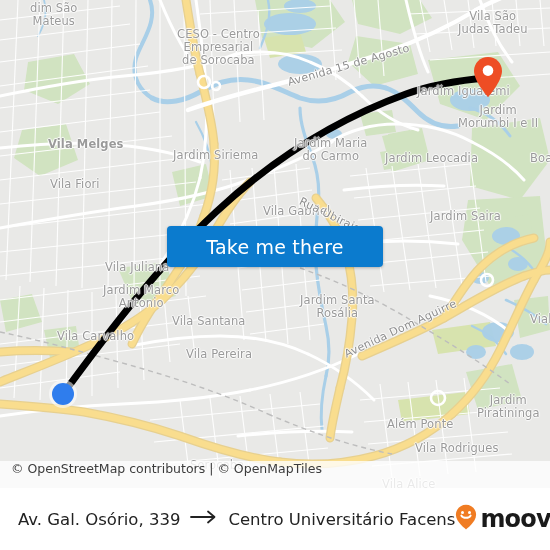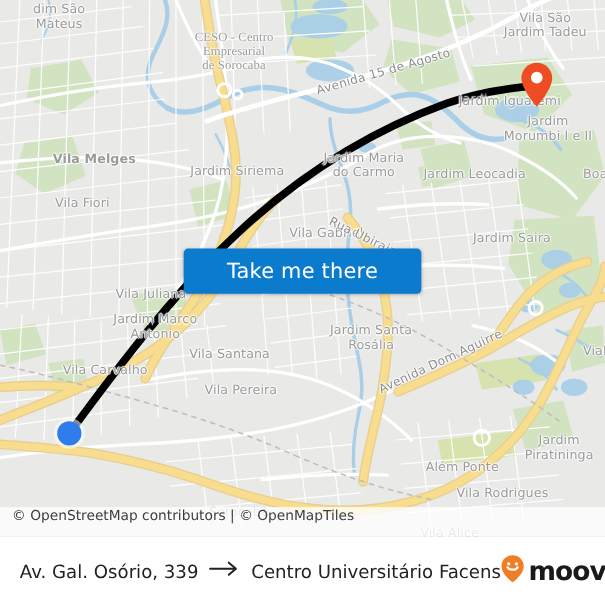--- a/index.html
+++ b/index.html
@@ -382,25 +382,25 @@
         </g>
 
         <path d="M63,394 C110,330 160,264 216,212 C274,158 340,118 406,94
                  C434,84 462,80 487,78" fill="none" stroke="#000000" stroke-width="7" stroke-linecap="round" stroke-linejoin="round"></path>
       </g>
     </svg>
 
     <div id="label-layer">
         <div class="lbl" style="left: 30px; top: 2px;">dim São
 Mateus</div>
-        <div class="lbl" style="left: 177px; top: 28px; font-family: Liberation Serif, serif;">CESO - Centro
+        <div class="lbl" style="left: 177px; top: 28px;">CESO - Centro
 Empresarial
 de Sorocaba</div>
         <div class="lbl" style="left: 458px; top: 10px;">Vila São
-Jardim Tadeu</div>
+Judas Tadeu</div>
         <div class="lbl road" style="left: 288px; top: 76px; transform: rotate(-16deg); transform-origin: left center;">Avenida 15 de Agosto</div>
         <div class="lbl" style="left: 417px; top: 85px;">Jardim Iguatemi</div>
         <div class="lbl" style="left: 48px; top: 138px; font-weight: bold;">Vila Melges</div>
         <div class="lbl" style="left: 173px; top: 149px;">Jardim Siriema</div>
         <div class="lbl" style="left: 294px; top: 137px;">Jardim Maria
 do Carmo</div>
         <div class="lbl" style="left: 458px; top: 104px;">Jardim
 Morumbi I e II</div>
         <div class="lbl" style="left: 385px; top: 152px; text-align: right;">Jardim Leocadia</div>
         <div class="lbl" style="left: 530px; top: 152px;">Boa</div>

